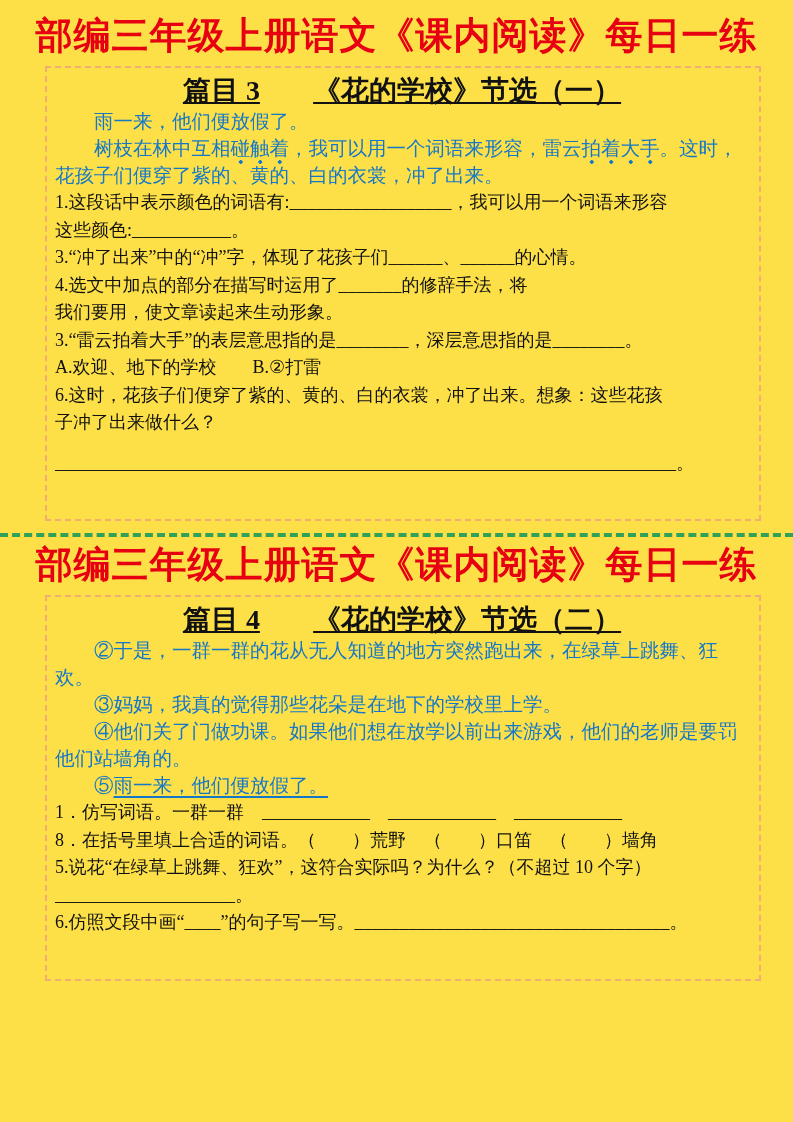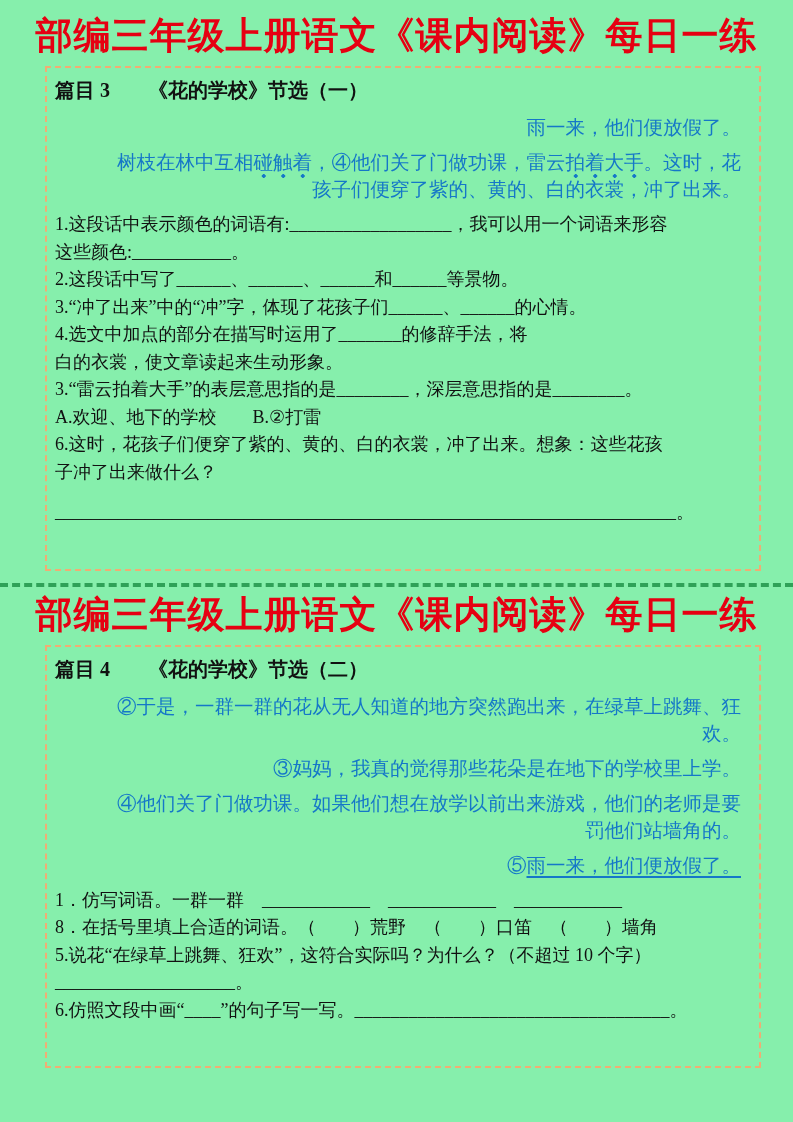--- a/index.html
+++ b/index.html
@@ -1,20 +1,20 @@
 <!DOCTYPE html>
 <html style="--red: #e60012; --blue: #1577c8; --orange: #f0ad74; --green: #2fa158; --ink: #111111;"><head>
 <meta charset="utf-8">
 <style>
   html, body { margin: 0; padding: 0; background: #ffffff; }
   .page {
     position: relative;
     width: 793px;
     height: 1122px;
-    background: #86efac;
+    background: #fde047;
     font-family: "Liberation Serif", "DejaVu Serif", serif;
     overflow: hidden;
     box-sizing: border-box;
     padding-top: 8px;
   }
   .ws-title {
     text-align: center;
     font-size: 37px;
     line-height: 48px;
     font-weight: bold;
@@ -23,34 +23,35 @@
     letter-spacing: 1px;
     white-space: nowrap;
   }
   .box {
     margin: 0 32px 0 45px;
     border: 2px dashed var(--orange, #f0ad74);
     padding: 5px 10px 42px 8px;
     box-sizing: border-box;
   }
   .box-heading {
-    text-align: left;
+    text-align: center;
     font-weight: bold;
     color: var(--ink, #111111);
-    font-size: 20px;
+    font-size: 28px;
     line-height: 31px;
     margin: 2px 0 2px 0;
+    text-decoration: underline;
   }
   .box-heading .heading-label { margin-right: 1.9em; }
   .passage {
     color: var(--blue, #1577c8);
     font-size: 19.5px;
     line-height: 27px;
   }
-  .passage p { margin: 8px; text-indent: 2em; text-align: right; }
+  .passage p { margin: 0; text-indent: 2em; }
   .seg-dots {
     
     background-image: radial-gradient(circle, currentColor 1.7px, rgba(0,0,0,0) 1.9px);
     background-size: 1em 6px;
     background-repeat: repeat-x;
     background-position: left bottom;
     padding-bottom: 6px;
   }
   .seg-underline {
     text-decoration: underline;
@@ -72,29 +73,28 @@
 <div class="page">
 
   <div class="ws-title">部编三年级上册语文《课内阅读》每日一练</div>
 
   <div class="box">
     <div class="box-heading">
       <span class="heading-label">篇目 3</span><span>《花的学校》节选（一）</span>
     </div>
     <div class="passage">
         <p><span>雨一来，他们便放假了。</span></p>
-        <p><span>树枝在林中互相</span><span class="seg-dots">碰触着</span><span>，④他们关了门做功课，雷云</span><span class="seg-dots">拍着大手</span><span>。这时，花孩子们便穿了紫的、黄的、白的衣裳，冲了出来。</span></p>
+        <p><span>树枝在林中互相</span><span class="seg-dots">碰触着</span><span>，我可以用一个词语来形容，雷云</span><span class="seg-dots">拍着大手</span><span>。这时，花孩子们便穿了紫的、黄的、白的衣裳，冲了出来。</span></p>
       </div>
     <div class="questions">
         <div class="q-line">1.这段话中表示颜色的词语有:__________________，我可以用一个词语来形容</div>
         <div class="q-line">这些颜色:___________。</div>
-        <div class="q-line">2.这段话中写了______、______、______和______等景物。</div>
         <div class="q-line">3.“冲了出来”中的“冲”字，体现了花孩子们______、______的心情。</div>
         <div class="q-line">4.选文中加点的部分在描写时运用了_______的修辞手法，将</div>
-        <div class="q-line">白的衣裳，使文章读起来生动形象。</div>
+        <div class="q-line">我们要用，使文章读起来生动形象。</div>
         <div class="q-line">3.“雷云拍着大手”的表层意思指的是________，深层意思指的是________。</div>
         <div class="q-line">A.欢迎、地下的学校　　B.②打雷</div>
         <div class="q-line">6.这时，花孩子们便穿了紫的、黄的、白的衣裳，冲了出来。想象：这些花孩</div>
         <div class="q-line">子冲了出来做什么？</div>
         <div class="q-line blank">&nbsp;</div>
         <div class="q-line">_____________________________________________________________________。</div>
       </div>
   </div>
 
   <hr class="divider">

